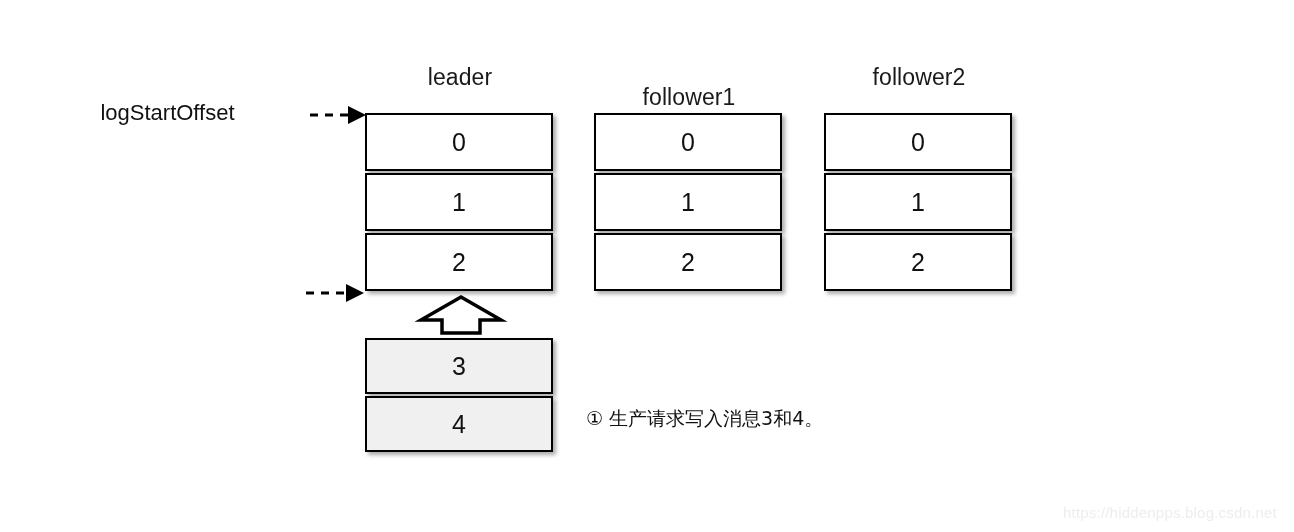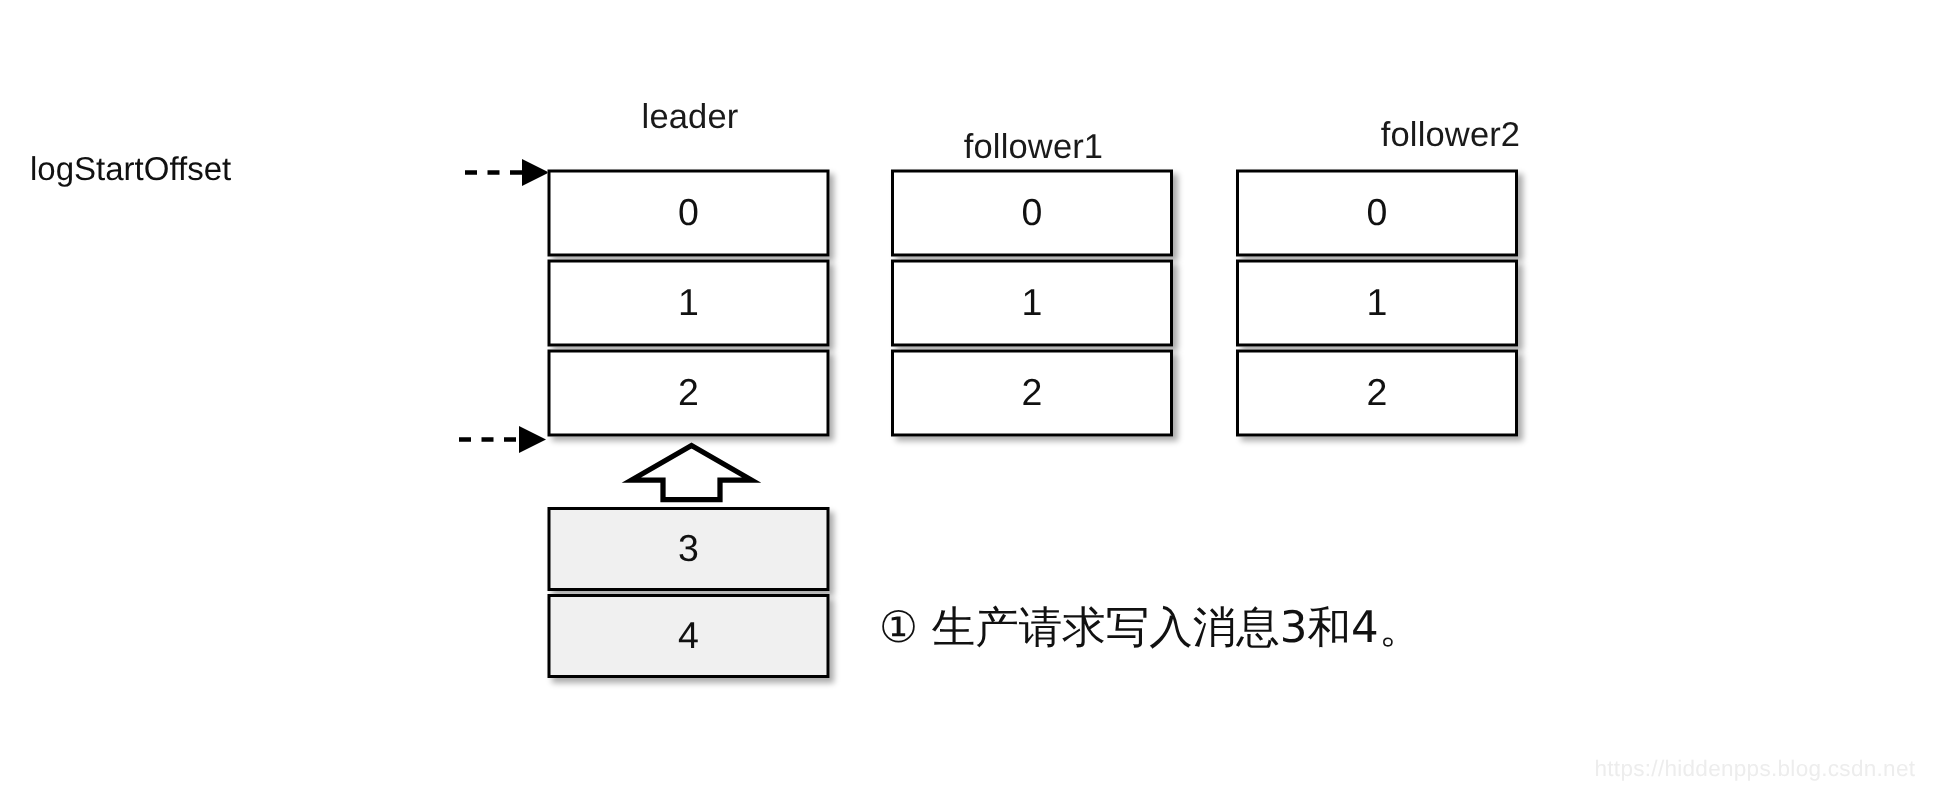--- a/index.html
+++ b/index.html
@@ -55,38 +55,38 @@
   .cell.pending {
     background: #f0f0f0;
   }
 
   
   .ptr-label {
     position: absolute;
     font-size: 22px;
     line-height: 26px;
     white-space: nowrap;
-    text-align: left;
+    text-align: center;
     color: #111111;
   }
   .ptr-svg {
     position: absolute;
     overflow: visible;
   }
 
   
   .up-arrow {
     position: absolute;
     overflow: visible;
   }
 
   
   .note {
     position: absolute;
-    font-size: 29px;
+    font-size: 19px;
     line-height: 30px;
     white-space: nowrap;
     color: #111111;
     font-family: "DejaVu Sans", "Liberation Sans", sans-serif;
   }
 
   
   .watermark {
     position: absolute;
     font-size: 15px;
@@ -98,21 +98,21 @@
 </style>
 </head>
 <body>
 
 <div id="canvas">
 
   <div class="col-header" style="left:365px; top:63px; width:190px;">leader</div>
 
   <div class="col-header" style="left:594px; top:63px; width:190px;margin-top:20px;">follower1</div>
 
-  <div class="col-header" style="left:872px; top:63px; width:190px;margin-top:12px;">follower2</div>
+  <div class="col-header" style="left:824px; top:63px; width:190px;">follower2</div>
 
   <div class="ptr-label" style="left:20px; top:100px; width:295px;">logStartOffset</div>
 
   <svg class="ptr-svg" style="left:310px; top:103px;" width="60" height="24" viewBox="0 0 60 24">
     <line x1="0" y1="12" x2="40" y2="12" stroke="#000000" stroke-width="3" stroke-dasharray="8,7" stroke-linecap="butt"></line>
     <polygon points="38,3 56,12 38,21" fill="#000000"></polygon>
   </svg>
 
 
   <svg class="ptr-svg" style="left:300px; top:281px;" width="70" height="24" viewBox="0 0 70 24">

